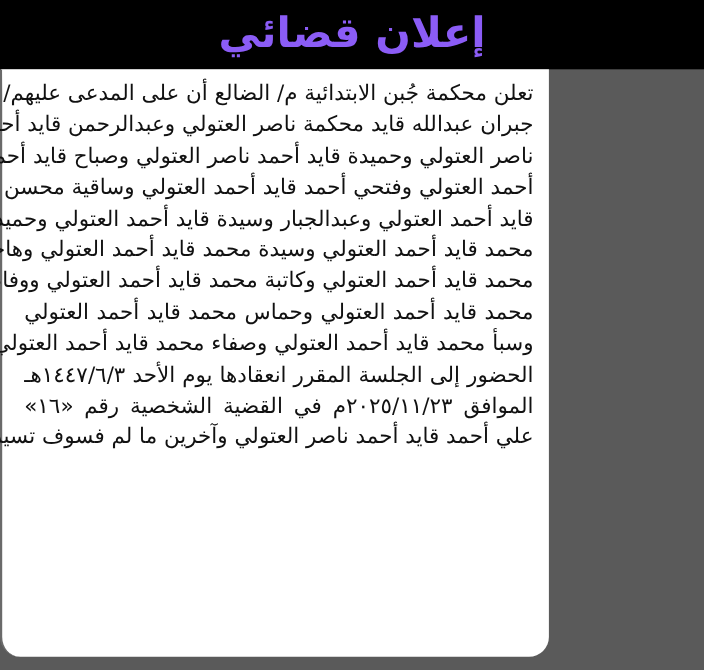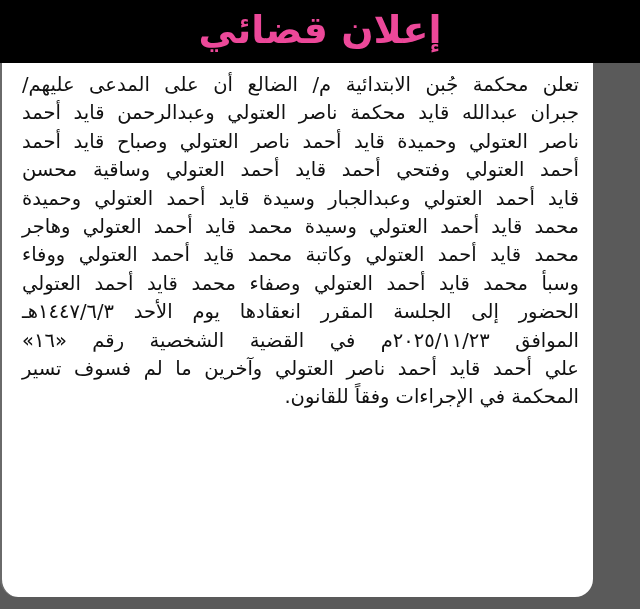--- a/index.html
+++ b/index.html
@@ -27,34 +27,34 @@
       left: 0;
       top: 0;
       width: 640px;
       height: 63px;
       background: #000000;
       display: flex;
       align-items: center;
       justify-content: center;
     }
     .header-title {
-      color: #ec4899;
+      color: #8b5cf6;
       font-family: "DejaVu Sans", sans-serif;
       font-weight: bold;
       font-size: 38px;
       line-height: 1;
       direction: rtl;
       letter-spacing: 0;
       margin-top: -4px;
     }
     .body-box {
       position: absolute;
       left: 0;
       top: 63px;
-      width: 593px;
+      width: 499px;
       height: 534px;
       background: #ffffff;
       border-left: 2px solid #6a6a6a;
       box-sizing: border-box;
       border-bottom-left-radius: 18px;
       border-bottom-right-radius: 18px;
     }
     .body-text {
       position: absolute;
       right: 14px;
@@ -87,20 +87,20 @@
   </div>
   <div class="body-box">
     <div class="body-text">
       <span class="line">تعلن محكمة جُبن الابتدائية م/ الضالع أن على المدعى عليهم/</span>
       <span class="line">جبران عبدالله قايد محكمة ناصر العتولي وعبدالرحمن قايد أحمد</span>
       <span class="line">ناصر العتولي وحميدة قايد أحمد ناصر العتولي وصباح قايد أحمد</span>
       <span class="line">أحمد العتولي وفتحي أحمد قايد أحمد العتولي وساقية محسن</span>
       <span class="line">قايد أحمد العتولي وعبدالجبار وسيدة قايد أحمد العتولي وحميدة</span>
       <span class="line">محمد قايد أحمد العتولي وسيدة محمد قايد أحمد العتولي وهاجر</span>
       <span class="line">محمد قايد أحمد العتولي وكاتبة محمد قايد أحمد العتولي ووفاء</span>
+      <span class="line">محمد قايد أحمد العتولي وحماس محمد قايد أحمد العتولي</span>
       <span class="line">وسبأ محمد قايد أحمد العتولي وصفاء محمد قايد أحمد العتولي</span>
       <span class="line">الحضور إلى الجلسة المقرر انعقادها يوم الأحد ١٤٤٧/٦/٣هـ</span>
       <span class="line">الموافق ٢٠٢٥/١١/٢٣م في القضية الشخصية رقم «١٦»</span>
       <span class="line">علي أحمد قايد أحمد ناصر العتولي وآخرين ما لم فسوف تسير</span>
-      <span class="line last">المحكمة في الإجراءات وفقاً للقانون.</span>
     </div>
   </div>
 </div>
 
 </body></html>

